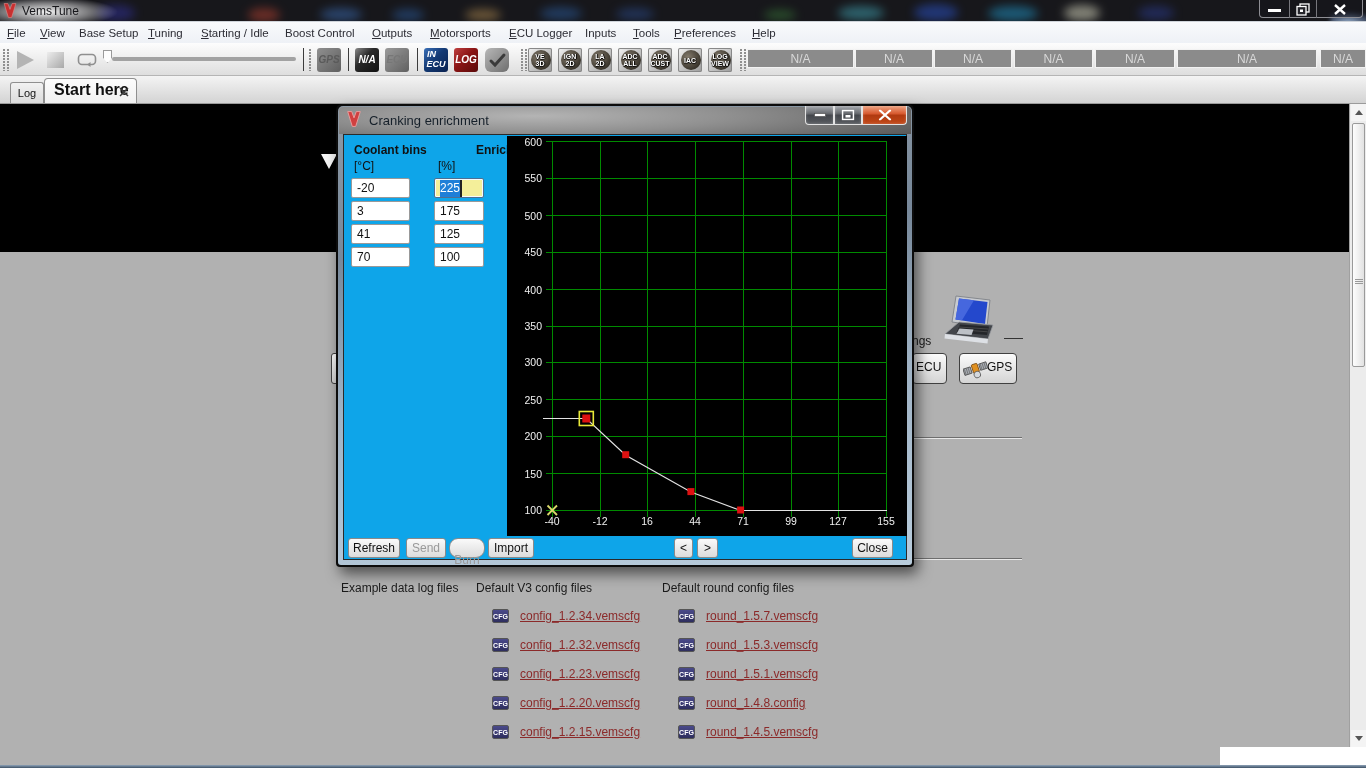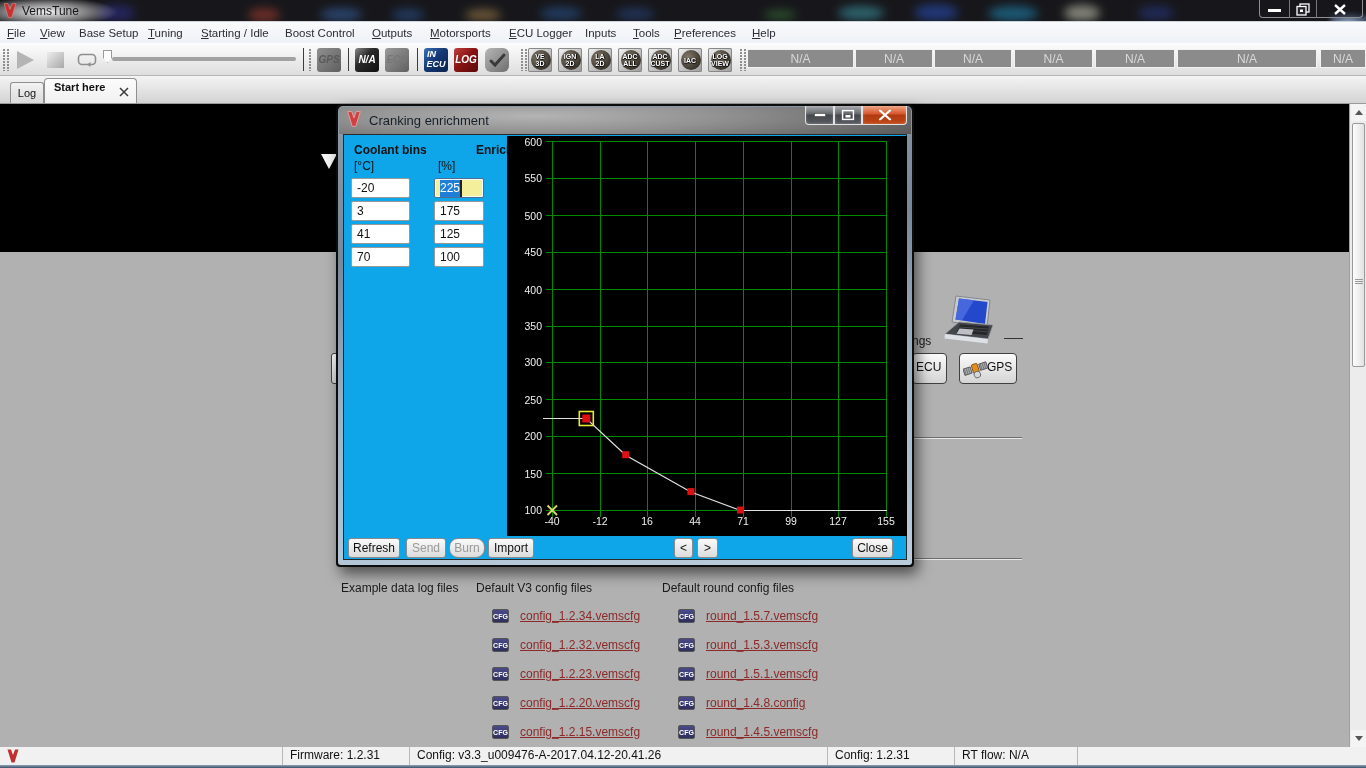--- a/index.html
+++ b/index.html
@@ -33,21 +33,21 @@
 .tbtn { position:absolute; top:5px; width:24px; height:24px; border-radius:3px; font-weight:bold; color:#fff; text-align:center; overflow:hidden; }
 .smbtn { position:absolute; top:5px; width:24px; height:24px; border-radius:2px; background:linear-gradient(135deg,#f2f2f2,#9a9a9a); box-shadow:inset 0 0 0 1px #888; }
 .smbtn .orb { position:absolute; left:3px; top:2px; width:20px; height:20px; border-radius:50%; background:radial-gradient(circle at 35% 35%, #837a6c 0%, #4a443a 55%, #1d1a14 100%); }
 .smbtn .lbl { position:absolute; left:0; top:5px; width:100%; font-size:7px; line-height:7px; font-weight:bold; color:#fff; text-align:center; text-shadow:0 1px 1px #000, 1px 0 1px #000; }
 
 .nacell { position:absolute; top:0; height:19px; background:#8b8b8b; border:1px solid #f2f2f2; color:#d8d8d8; font-size:12px; text-align:center; line-height:19px; }
 
 
 #tabbar { position:absolute; left:0; top:76px; width:1366px; height:28px; background:linear-gradient(#f4f4f4,#d2d2d2); }
 #tab-log { position:absolute; left:10px; top:6px; width:34px; height:22px; background:linear-gradient(#f2f2f2,#dadada); border:1px solid #8f8f8f; border-bottom:none; border-radius:3px 3px 0 0; font-size:11px; text-align:center; padding-top:4px; color:#111; }
-#tab-start { position:absolute; left:44px; top:2px; width:93px; height:26px; background:linear-gradient(#fcfcfc,#f0f0f0); border:1px solid #8f8f8f; border-bottom:none; border-radius:4px 4px 0 0; font-size:11px; font-weight:bold; color:#111; padding:2px 0 0 9px; }
+#tab-start { position:absolute; left:44px; top:2px; width:93px; height:26px; background:linear-gradient(#fcfcfc,#f0f0f0); border:1px solid #8f8f8f; border-bottom:none; border-radius:4px 4px 0 0; font-size:16px; font-weight:bold; color:#111; padding:2px 0 0 9px; }
 #tabbar .baseline { position:absolute; left:0; bottom:0; width:1366px; height:1px; background:#9b9b9b; }
 
 
 #main { position:absolute; left:0; top:104px; width:1366px; height:643px; background:#b1b1b1; }
 #blackzone { position:absolute; left:0; top:0; width:1349px; height:148px; background:#000; }
 #vsliver { position:absolute; left:321px; top:50px; width:0; height:0; border-left:8px solid transparent; border-right:8px solid transparent; border-top:15px solid #f5f5f5; }
 .hrline { position:absolute; height:2px; border-top:1px solid #6e6e6e; border-bottom:1px solid #e8e8e8; }
 #btn-sliver { position:absolute; left:331px; top:249px; width:10px; height:31px; border:1px solid #404040; border-radius:3px; background:linear-gradient(#fafafa,#cfcfcf); }
 #lbl-ngs { position:absolute; left:912px; top:230px; font-size:12px; color:#1a1a1a; }
 #dash1 { position:absolute; left:1004px; top:234px; width:19px; height:1px; background:#333; }
@@ -292,29 +292,20 @@
         </div>
       <div class="sbtn" style="top:626px;">
           <div class="arrow" style="top:6px; border-left:4px solid transparent; border-right:4px solid transparent; border-top:5px solid #555;"></div>
         </div>
       <div id="sthumb">
         <div style="position:absolute; left:2px; top:155px; width:8px; height:1px; background:#999; box-shadow:0 2px 0 #999, 0 4px 0 #999;"></div>
       </div>
     </div>
   </div>
 
-  <div id="statusbar">
-    <div class="sseg" style="left:0; width:283px;"><svg width="12" height="14" viewBox="0 0 12 14" style="margin-top:1px;">
-          <path d="M0.5 0.5 L4 0.5 L6 6 L8 0.5 L11.5 0.5 L7.5 13.5 L4.5 13.5 Z" fill="#c03030"></path>
-        </svg></div>
-    <div class="sseg" style="left:283px; width:127px;">Firmware: 1.2.31</div>
-    <div class="sseg" style="left:410px; width:418px;">Config: v3.3_u009476-A-2017.04.12-20.41.26</div>
-    <div class="sseg" style="left:828px; width:127px;">Config: 1.2.31</div>
-    <div class="sseg" style="left:955px; width:123px;">RT flow: N/A</div>
-  </div>
   <div id="statusbottom"></div>
 
   <div id="dialog">
     <div id="dlg-border"></div>
     <div id="dlg-title">
       <svg style="position:absolute; left:8px; top:4px;" width="14" height="16" viewBox="0 0 12 14">
           <path d="M0.5 0.5 L4 0.5 L6 6 L8 0.5 L11.5 0.5 L7.5 13.5 L4.5 13.5 Z" fill="#d04040" stroke="#eba0a0" stroke-width="0.8"></path>
         </svg>
       <div class="ttext">Cranking enrichment</div>
     </div>
@@ -398,21 +389,21 @@
           <path d="M40.5 369.5 L50 379 M50 369.5 L40.5 379" stroke="#d8d86a" stroke-width="1.9"></path>
           <rect x="75.3" y="278.5" width="8" height="8" fill="#dd1111"></rect>
             <rect x="72.3" y="275.5" width="14" height="14" fill="none" stroke="#e8e838" stroke-width="1.6"></rect>
           <rect x="115.2" y="315.2" width="7" height="7" fill="#dd1111"></rect>
           <rect x="180.4" y="352.1" width="7" height="7" fill="#dd1111"></rect>
           <rect x="230.1" y="370.5" width="7" height="7" fill="#dd1111"></rect>
         </svg>
       </div>
       <div class="dbtn" style="left:4px; top:403px; width:52px; padding-top:2px;">Refresh</div>
       <div class="dbtn dis" style="left:62px; top:403px; width:40px; padding-top:2px;">Send</div>
-      <div class="dbtn dis" style="left:105px; top:403px; width:36px; padding-top:2px;border-radius:9px;">Burn</div>
+      <div class="dbtn dis" style="left:105px; top:403px; width:36px; padding-top:14px;border-radius:9px;">Burn</div>
       <div class="dbtn" style="left:144px; top:403px; width:46px; padding-top:2px;">Import</div>
       <div class="dbtn" style="left:330px; top:403px; width:19px; padding-top:2px;">&lt;</div>
       <div class="dbtn" style="left:353px; top:403px; width:21px; padding-top:2px;">&gt;</div>
       <div class="dbtn" style="left:508px; top:403px; width:41px; padding-top:2px;">Close</div>
     </div>
   </div>
 
 </div>
 
 </body></html>

